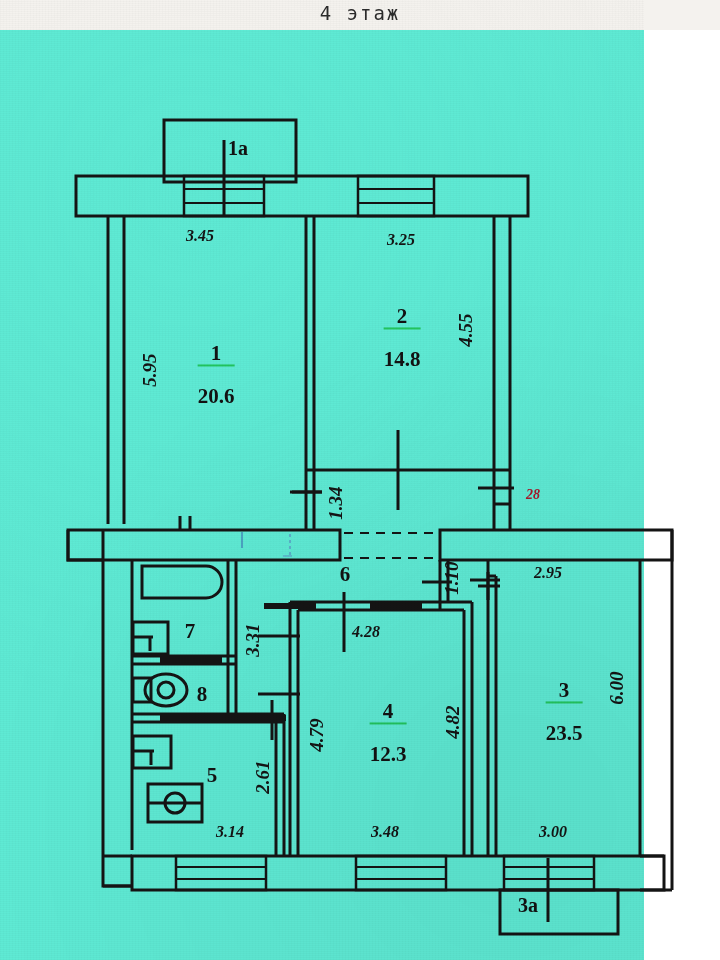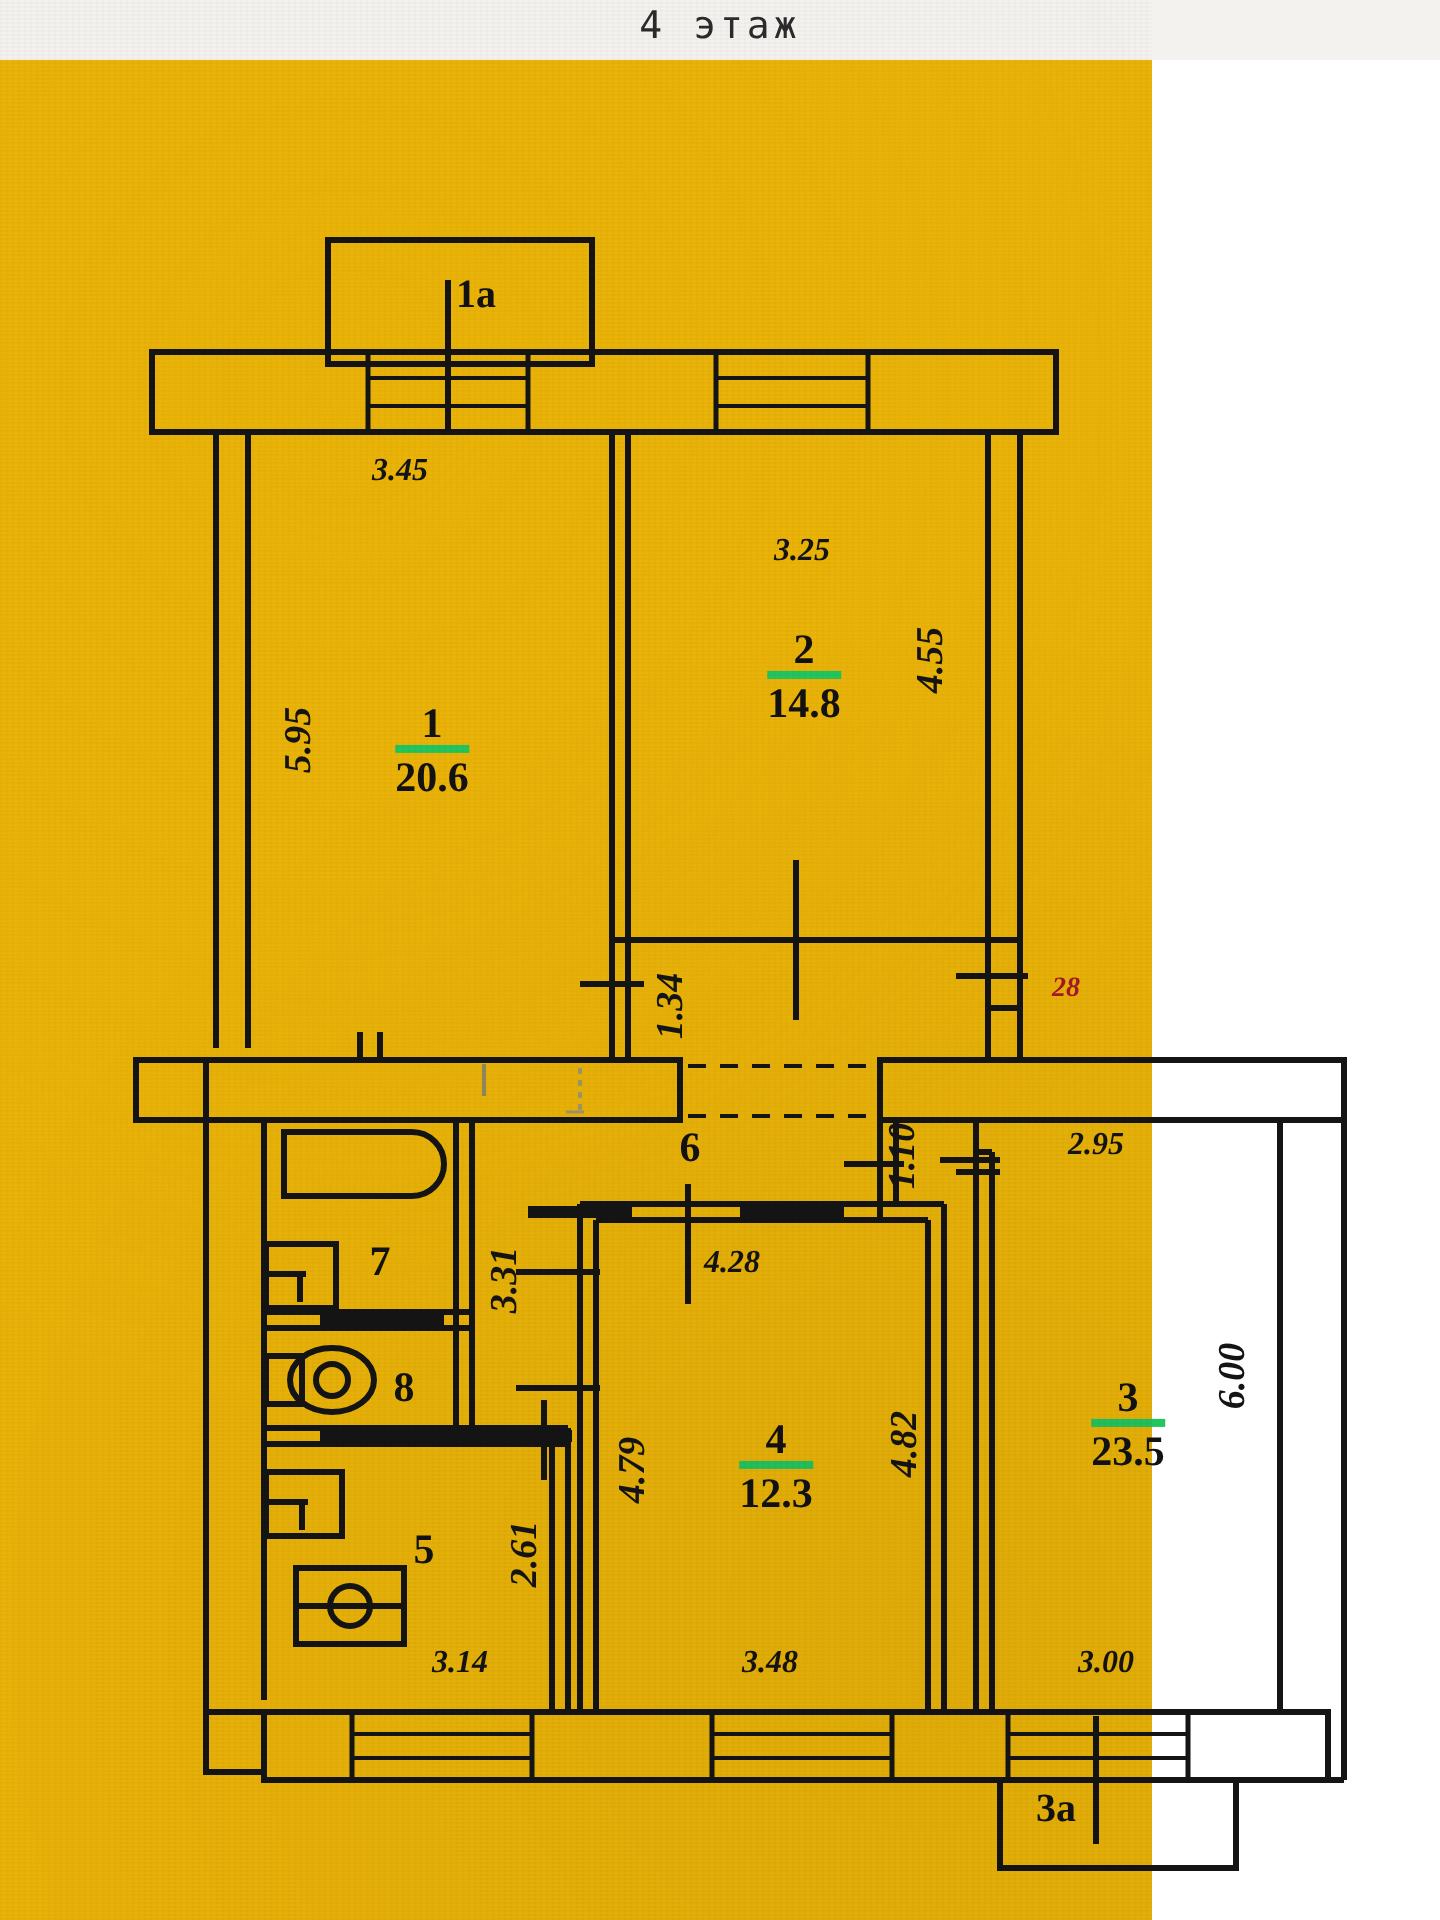--- a/index.html
+++ b/index.html
@@ -8,23 +8,23 @@
     background: #ffffff;
   }
   body {
     width: 720px;
     height: 960px;
     overflow: hidden;
     font-family: "Liberation Serif", serif;
   }
   #page {
     position: relative;
-    width: 576px;
+    width: 644px;
     height: 960px;
-    background: #eab308;
+    background: #5eead4;
   }
   
   #grain {
     position: absolute;
     inset: 0;
     pointer-events: none;
     background:
       repeating-linear-gradient(0deg, rgba(0,0,0,0.018) 0px, rgba(0,0,0,0.018) 1px, rgba(255,255,255,0.015) 1px, rgba(255,255,255,0.015) 2px),
       repeating-linear-gradient(90deg, rgba(0,0,0,0.016) 0px, rgba(0,0,0,0.016) 1px, rgba(255,255,255,0.012) 1px, rgba(255,255,255,0.012) 3px),
       radial-gradient(circle at 30% 20%, rgba(255,255,255,0.35), rgba(0,0,0,0.0) 60%),
@@ -58,22 +58,22 @@
     font-weight: bold;
     font-size: 21px;
     text-align: center;
     line-height: 1.05;
   }
   .room-area {
     font-weight: bold;
     font-size: 21px;
     text-align: left;
     line-height: 1.05;
-    border-top: 4px solid #22c55e;
-    padding-top: 1px;
+    border-top: 2px solid #22c55e;
+    padding-top: 19px;
   }
   .room-block {
     position: absolute;
     transform: translate(-50%, -50%);
     color: #121212;
   }
   .small-room-num {
     position: absolute;
     font-weight: bold;
     font-size: 21px;
@@ -337,21 +337,21 @@
   </div>
 
   <div class="small-room-num" style="left:212px; top:775px;">5</div>
   <div class="small-room-num" style="left:345px; top:574px;">6</div>
   <div class="small-room-num" style="left:190px; top:631px;">7</div>
   <div class="small-room-num" style="left:202px; top:694px;">8</div>
 
   <div class="apt-num" style="left:533px; top:495px; color:#a8182c;">28</div>
 
   <div class="dim" style="left:200px; top:236px;">3.45</div>
-  <div class="dim" style="left:401px; top:240px;margin-top:36px;">3.25</div>
+  <div class="dim" style="left:401px; top:240px;">3.25</div>
   <div class="dim" style="left:548px; top:573px;">2.95</div>
   <div class="dim" style="left:366px; top:632px;">4.28</div>
   <div class="dim" style="left:230px; top:832px;">3.14</div>
   <div class="dim" style="left:385px; top:832px;">3.48</div>
   <div class="dim" style="left:553px; top:832px;">3.00</div>
 
   <div class="dim-v" style="left:150px; top:370px;">5.95</div>
   <div class="dim-v" style="left:466px; top:330px;">4.55</div>
   <div class="dim-v" style="left:336px; top:503px;">1.34</div>
   <div class="dim-v" style="left:452px; top:578px;">1.10</div>

